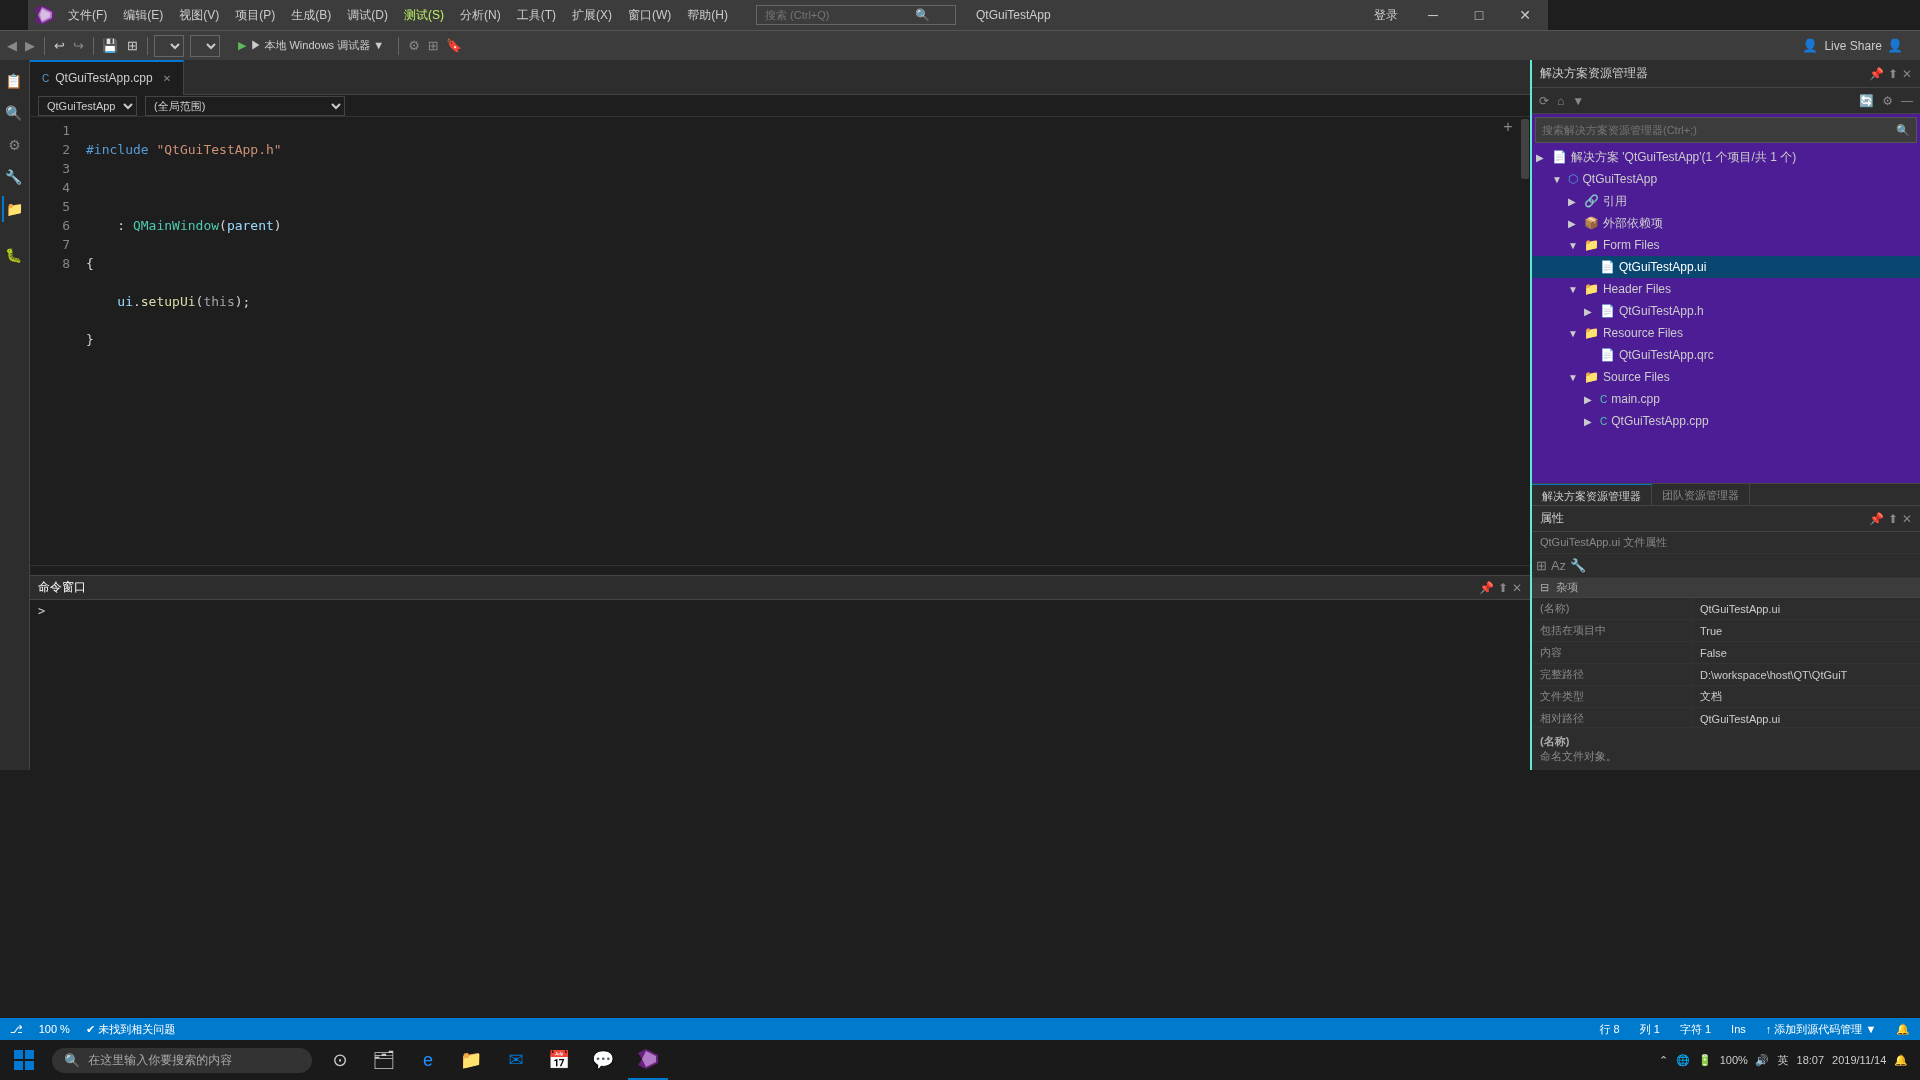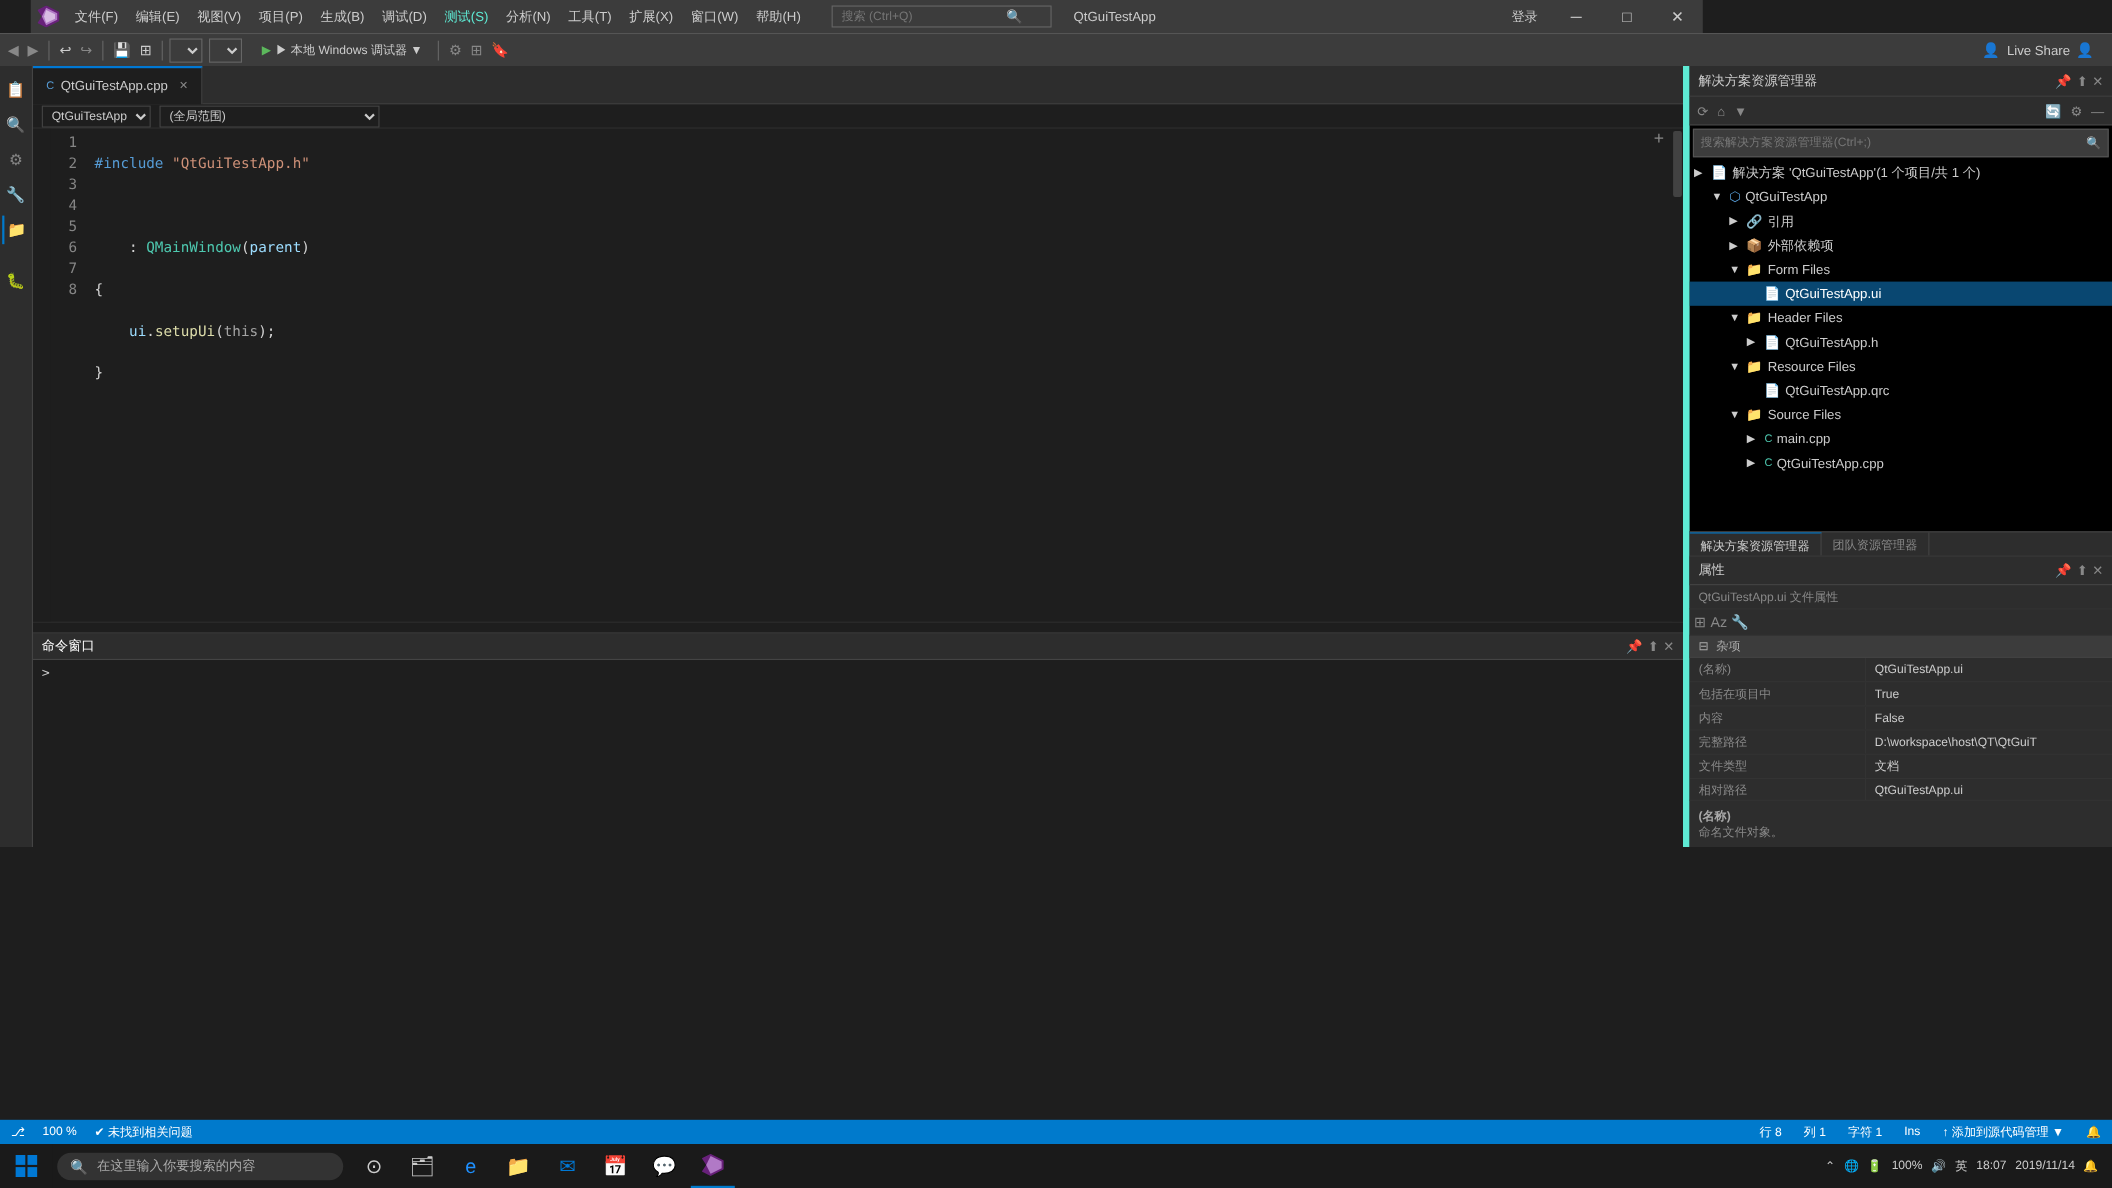--- a/index.html
+++ b/index.html
@@ -23,21 +23,21 @@
     </svg>
   </div>
 
   <div style="display:flex;align-items:center;">
     <span style="padding:4px 8px;font-size:12px;color:#cccccc;cursor:pointer;">文件(F)</span>
     <span style="padding:4px 8px;font-size:12px;color:#cccccc;cursor:pointer;">编辑(E)</span>
     <span style="padding:4px 8px;font-size:12px;color:#cccccc;cursor:pointer;">视图(V)</span>
     <span style="padding:4px 8px;font-size:12px;color:#cccccc;cursor:pointer;">项目(P)</span>
     <span style="padding:4px 8px;font-size:12px;color:#cccccc;cursor:pointer;">生成(B)</span>
     <span style="padding:4px 8px;font-size:12px;color:#cccccc;cursor:pointer;">调试(D)</span>
-    <span style="padding:4px 8px;font-size:12px;color:#5eead4;cursor:pointer;">测试(S)</span>
+    <span style="padding:4px 8px;font-size:12px;color:#bef264;cursor:pointer;">测试(S)</span>
     <span style="padding:4px 8px;font-size:12px;color:#cccccc;cursor:pointer;">分析(N)</span>
     <span style="padding:4px 8px;font-size:12px;color:#cccccc;cursor:pointer;">工具(T)</span>
     <span style="padding:4px 8px;font-size:12px;color:#cccccc;cursor:pointer;">扩展(X)</span>
     <span style="padding:4px 8px;font-size:12px;color:#cccccc;cursor:pointer;">窗口(W)</span>
     <span style="padding:4px 8px;font-size:12px;color:#cccccc;cursor:pointer;">帮助(H)</span>
   </div>
 
   <div style="display:flex;align-items:center;background:#3c3c3c;border:1px solid #666;padding:2px 8px;width:200px;margin-left:20px;">
     <input type="text" style="background: transparent; border: none; color: rgb(204, 204, 204); font-size: 11px; width: 150px; outline: none;" placeholder="搜索 (Ctrl+Q)">
     <span style="color:#888;">🔍</span>
@@ -155,21 +155,21 @@
           <span style="color:#888;cursor:pointer;font-size:12px;">✕</span>
         </div>
       </div>
 
       <div style="flex:1;background:#1e1e1e;padding:4px 8px;font-family:Consolas,monospace;font-size:12px;color:#ccc;overflow:auto;">
         <span>&gt;</span>
       </div>
     </div>
   </div>
 
-  <div style="width:390px;background:#000000;border-left:6px solid #5eead4;display:flex;flex-direction:column;">
+  <div style="width:390px;background:#4c1d95;border-left:2px solid #5eead4;display:flex;flex-direction:column;">
 
     <div style="flex:1;display:flex;flex-direction:column;min-height:0;">
 
       <div style="display:flex;align-items:center;height:28px;background:#2d2d2d;padding:0 8px;border-bottom:1px solid #444;">
         <span style="font-size:12px;color:#ccc;flex:1;">解决方案资源管理器</span>
         <span style="color:#888;cursor:pointer;font-size:12px;margin-right:4px;">📌</span>
         <span style="color:#888;cursor:pointer;font-size:12px;margin-right:4px;">⬆</span>
         <span style="color:#888;cursor:pointer;font-size:12px;">✕</span>
       </div>
 

